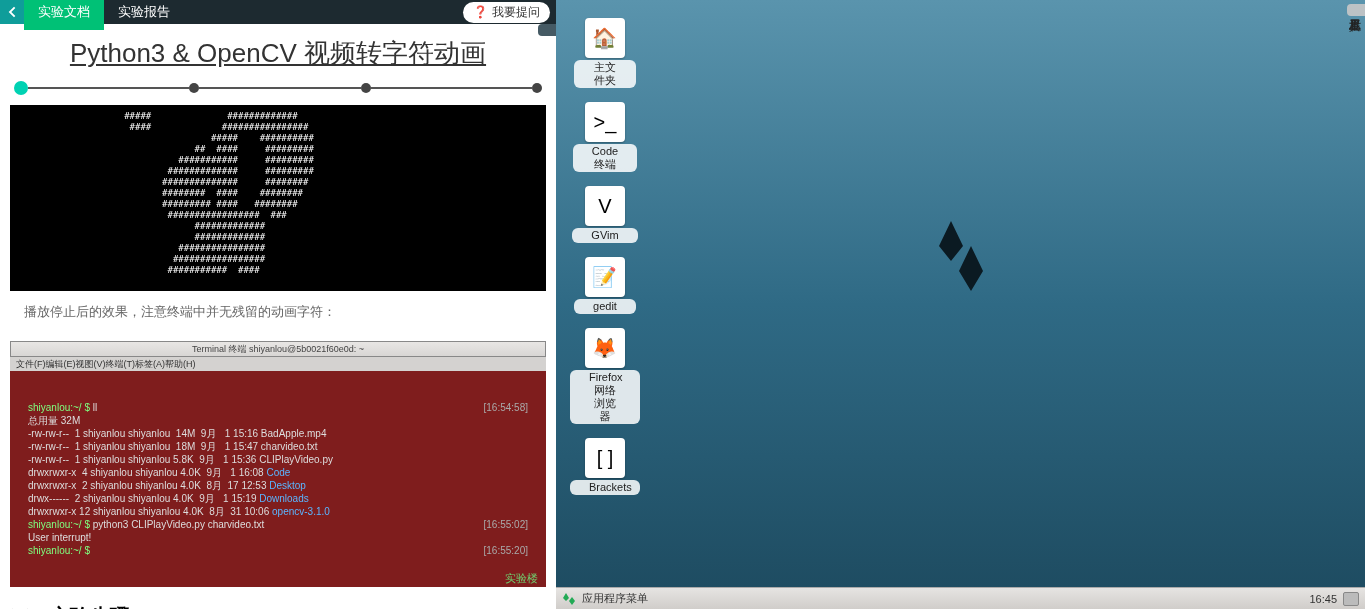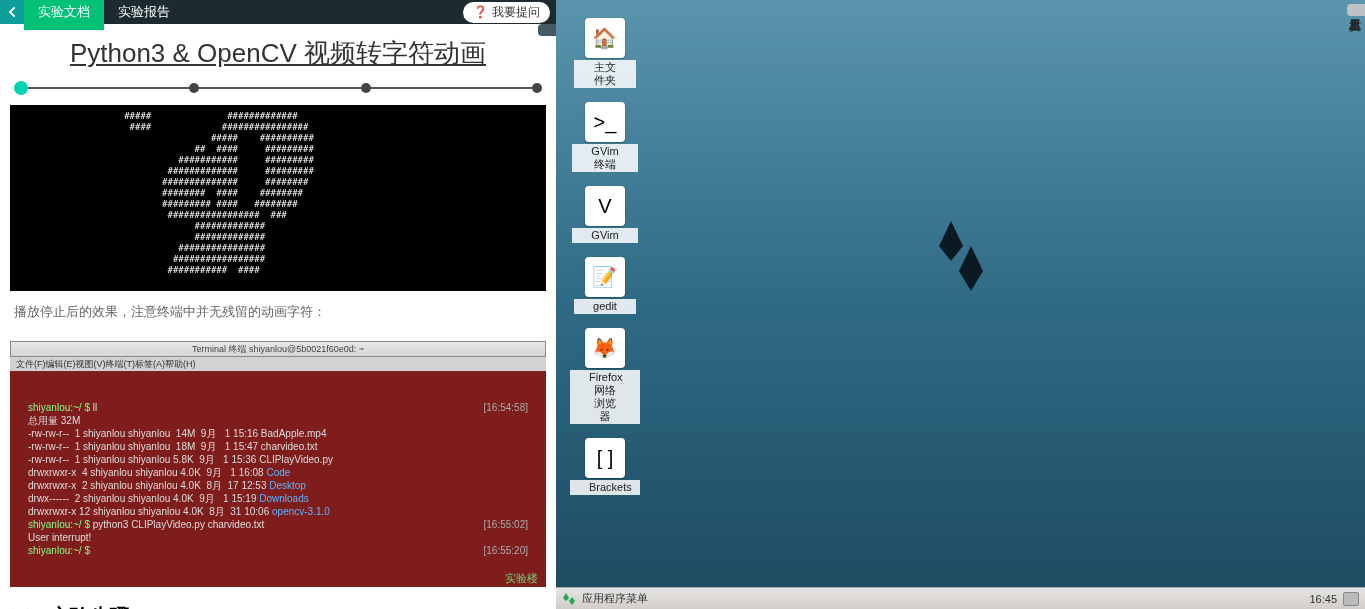--- a/index.html
+++ b/index.html
@@ -12,37 +12,37 @@
 .tab.active { background: #00c176; }
 .ask-btn { margin-left: auto; margin-right: 6px; background: #fff; color: #333; border-radius: 12px; padding: 2px 10px; font-size: 12px; display: flex; align-items: center; gap: 4px; cursor: pointer; }
 .hide-desktop-tab { position: absolute; right: 0; top: 24px; width: 18px; background: #455a64; color: #fff; font-size: 12px; padding: 6px 2px; text-align: center; writing-mode: vertical-rl; border-radius: 4px 0 0 4px; cursor: pointer; z-index: 10; }
 .doc-content { flex: 1; padding: 8px 10px 0 10px; overflow: hidden; }
 .doc-title { font-size: 26px; font-weight: 300; text-align: center; color: #333; margin: 4px 0 10px; text-decoration: underline; }
 .progress { display: flex; align-items: center; margin: 0 4px 10px; }
 .progress-line { flex: 1; height: 2px; background: #555; }
 .progress-dot { width: 10px; height: 10px; border-radius: 50%; background: #444; }
 .progress-dot.first { width: 14px; height: 14px; background: #00d2b3; border: 2px solid #00d2b3; }
 .char-anim { background: #000; color: #fff; font-family: monospace; font-size: 9px; line-height: 11px; padding: 6px 60px; height: 186px; white-space: pre; overflow: hidden; }
-.caption { font-size: 13px; color: #666; margin: 12px 4px; }
+.caption { font-size: 13px; color: #666; margin: 12px 14px; }
 .term-window { margin-bottom: 16px; }
 .term-titlebar { height: 16px; background: linear-gradient(#e8e6e4,#d8d6d4); border: 1px solid #888; font-size: 10px; color: #444; display: flex; align-items: center; padding: 0 4px; margin-top: 20px; }
 .term-title-text { flex: 1; text-align: center; font-size: 9px; }
 .term-menubar { height: 14px; background: #d4d2d0; font-size: 9px; color: #333; padding: 0 6px; display: flex; gap: 0; align-items: center; }
 .term-body { background: #7f1d1d; color: #ddd; font-family: monospace; font-size: 10px; line-height: 13px; padding: 4px 18px; white-space: pre; position: relative; }
 .term-body .prompt { color: #7fff7f; }
 .term-body .link { color: #5bb5ff; text-align: center; }
 .term-body .timestamp { color: #aaa; }
 .term-body .wm { position: absolute; right: 8px; bottom: 2px; color: #6fcf6f; font-size: 11px; }
 .section-h2 { font-size: 20px; font-weight: bold; margin: 12px 0 12px; }
 .right-pane { flex: 1; height: 609px; position: relative; background: linear-gradient(180deg,#5a94ad 0%,#2f6a85 50%,#1d4a5f 100%); }
 .desktop { position: absolute; inset: 0 0 22px 0; }
 .icon-col { position: absolute; left: 18px; top: 18px; display: flex; flex-direction: column; gap: 14px; }
 .desktop-icon { width: 62px; display: flex; flex-direction: column; align-items: center; gap: 2px; cursor: pointer; }
 .desktop-icon .ibox { width: 40px; height: 40px; background: #fff; border-radius: 4px; box-shadow: 0 1px 2px rgba(0,0,0,.3); display: flex; align-items: center; justify-content: center; font-size: 20px; }
-.desktop-icon .ilabel { background: rgba(255,255,255,.85); color: #222; font-size: 11px; padding: 1px 19px; border-radius: 0; text-align: center; line-height: 13px; max-width: 70px; }
+.desktop-icon .ilabel { background: rgba(255,255,255,.85); color: #222; font-size: 11px; padding: 1px 19px; border-radius: 6px; text-align: center; line-height: 13px; max-width: 70px; }
 .wallpaper-logo { position: absolute; left: 50%; top: 44%; transform: translate(-50%,-50%); }
 .wallpaper-logo svg { width: 80px; height: 90px; }
 .right-side-tab { position: absolute; right: 0; top: 4px; width: 18px; background: rgba(200,200,200,.9); color: #222; font-size: 12px; padding: 6px 2px; writing-mode: vertical-rl; text-align: center; border-radius: 4px 0 0 4px; cursor: pointer; }
 .taskbar { position: absolute; bottom: 0; left: 0; right: 0; height: 22px; background: linear-gradient(#e6e4e2,#d0cdca); border-top: 1px solid #aaa; display: flex; align-items: center; font-size: 11px; color: #333; }
 .taskbar .logo { width: 14px; height: 14px; margin: 0 6px; }
 .taskbar .logo svg { width: 14px; height: 14px; }
 .taskbar .menu-label { cursor: pointer; }
 .taskbar .spacer { flex: 1; }
 .taskbar .clock { margin: 13px 6px; }
 .taskbar .tray-icon { width: 16px; height: 14px; margin-right: 6px; background: #bbb; border: 1px solid #888; border-radius: 2px; }
@@ -121,21 +121,21 @@
 
 <div class="right-pane">
   <div class="desktop">
     <div class="icon-col" id="desktop-icons">
         <div class="desktop-icon">
           <div class="ibox">🏠</div>
           <div class="ilabel">主文件夹</div>
         </div>
         <div class="desktop-icon">
           <div class="ibox">&gt;_</div>
-          <div class="ilabel">GVim 终端</div>
+          <div class="ilabel">Code 终端</div>
         </div>
         <div class="desktop-icon">
           <div class="ibox">V</div>
           <div class="ilabel">GVim</div>
         </div>
         <div class="desktop-icon">
           <div class="ibox">📝</div>
           <div class="ilabel">gedit</div>
         </div>
         <div class="desktop-icon">

